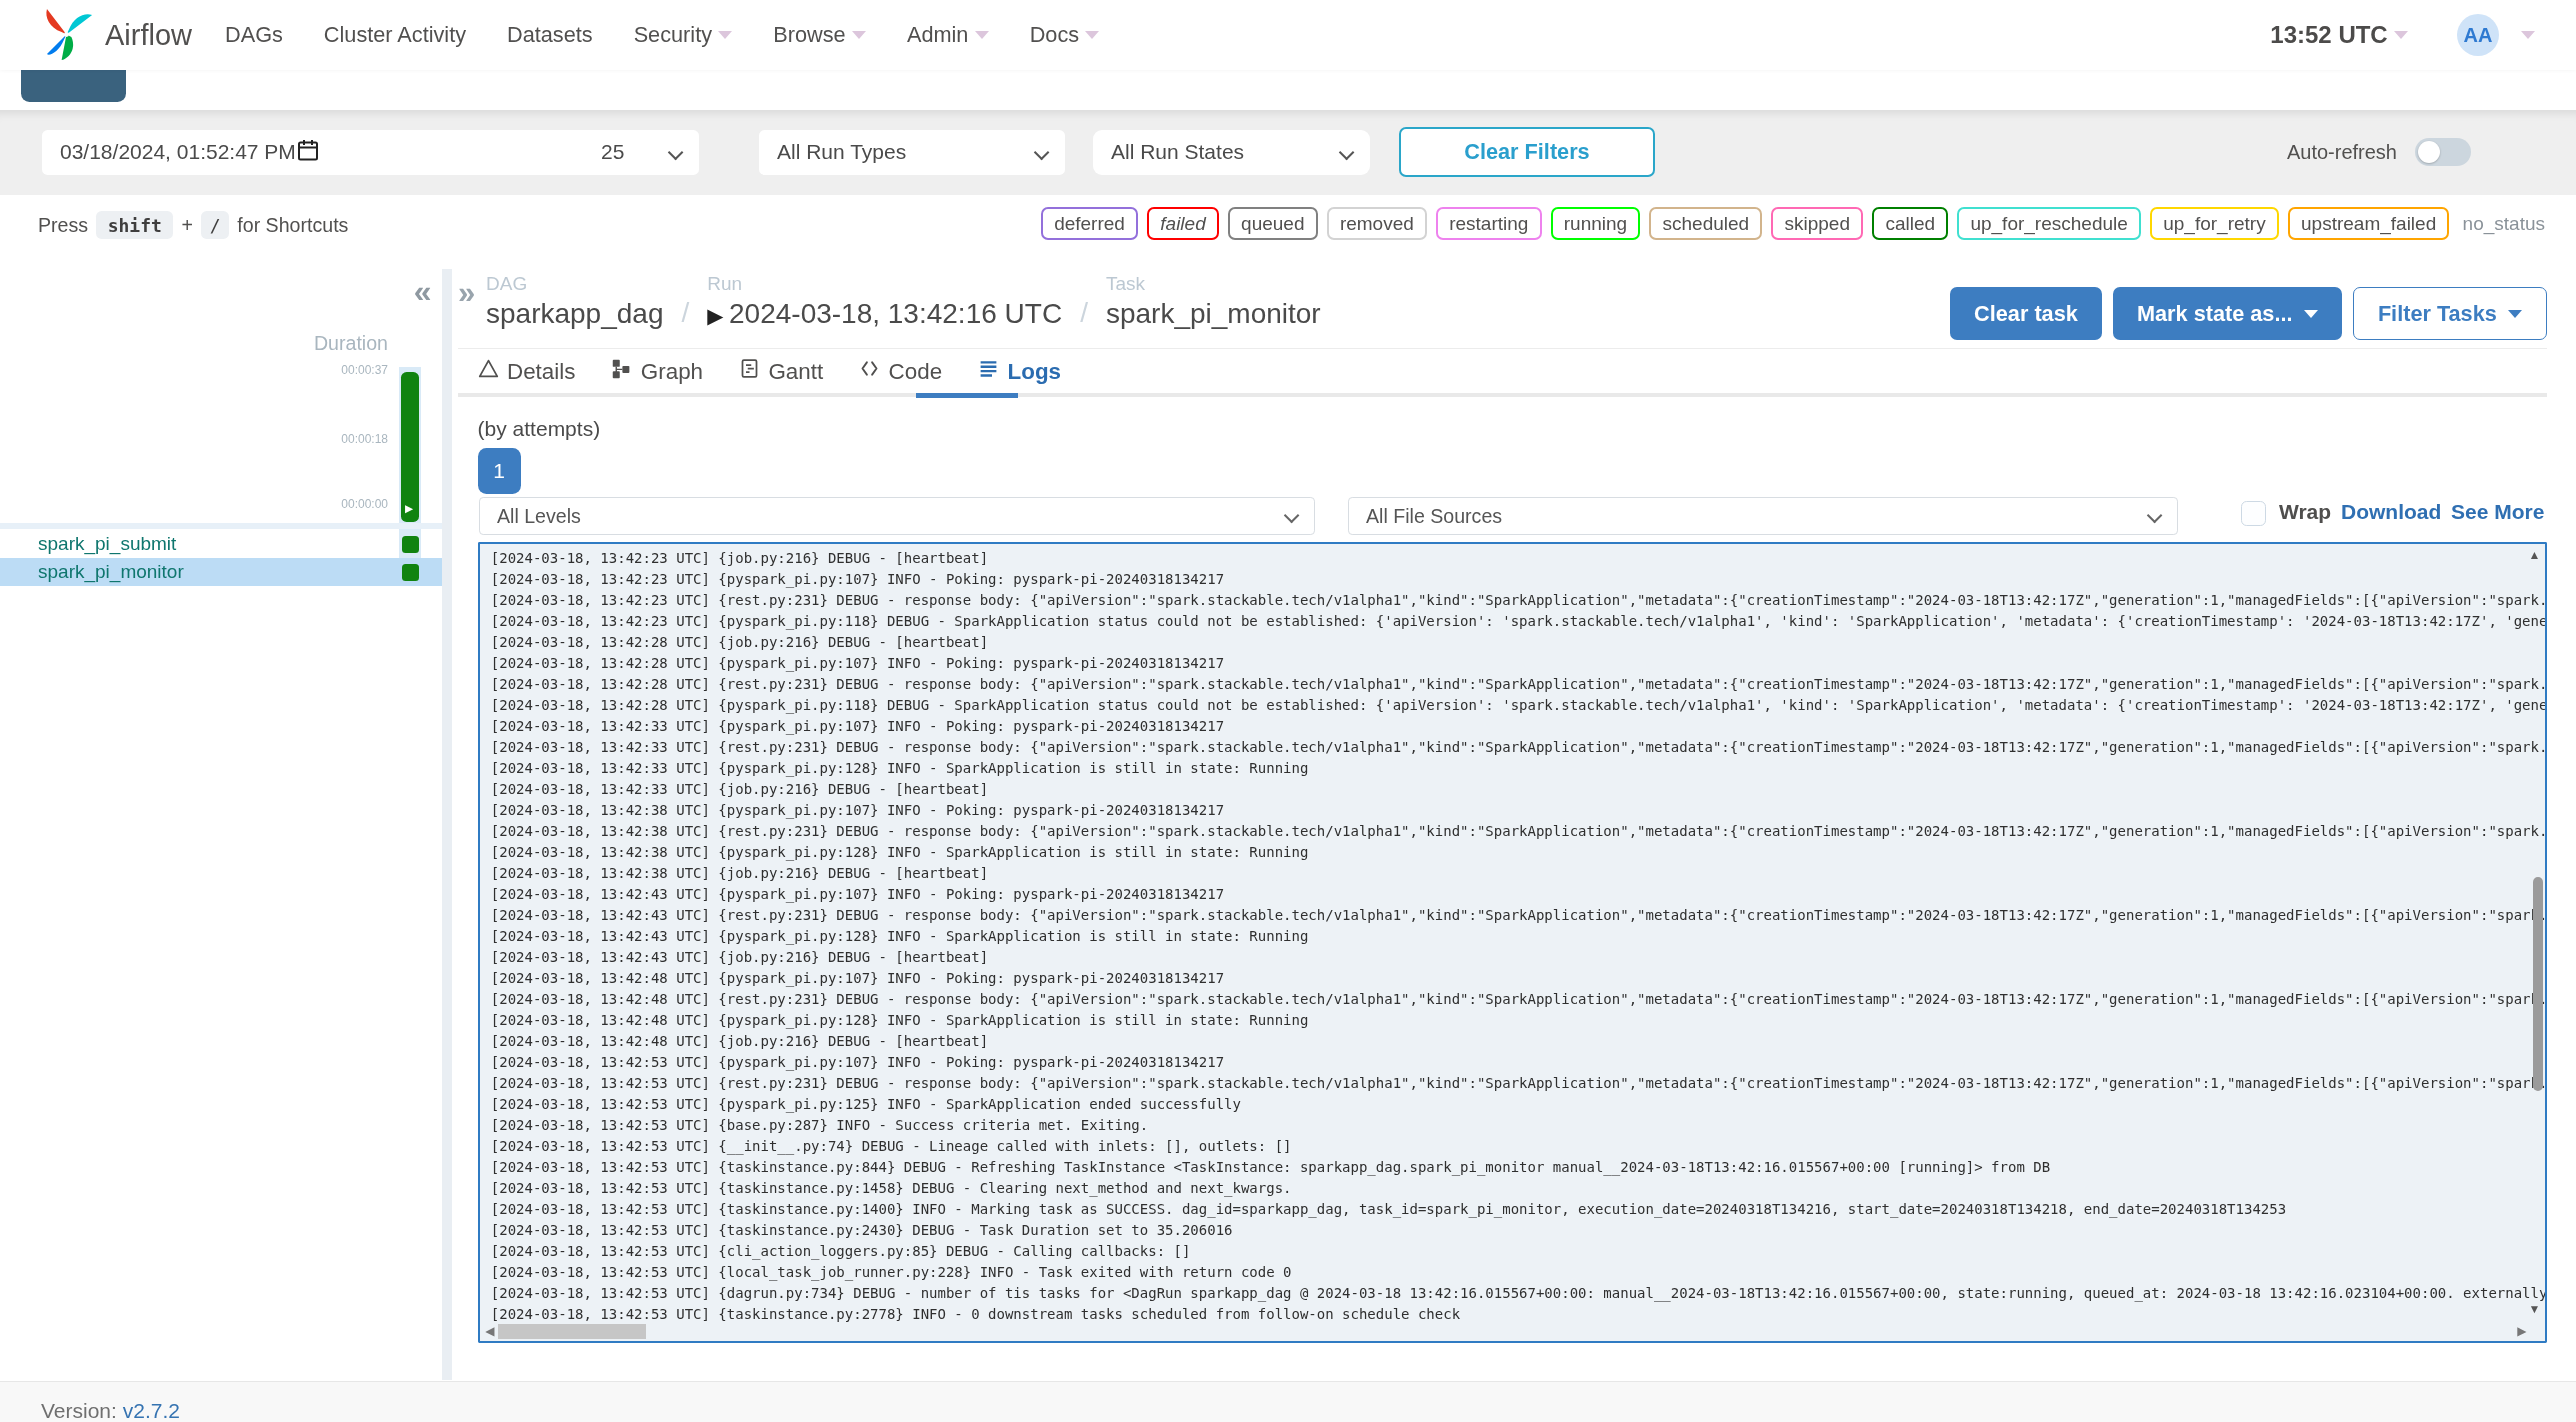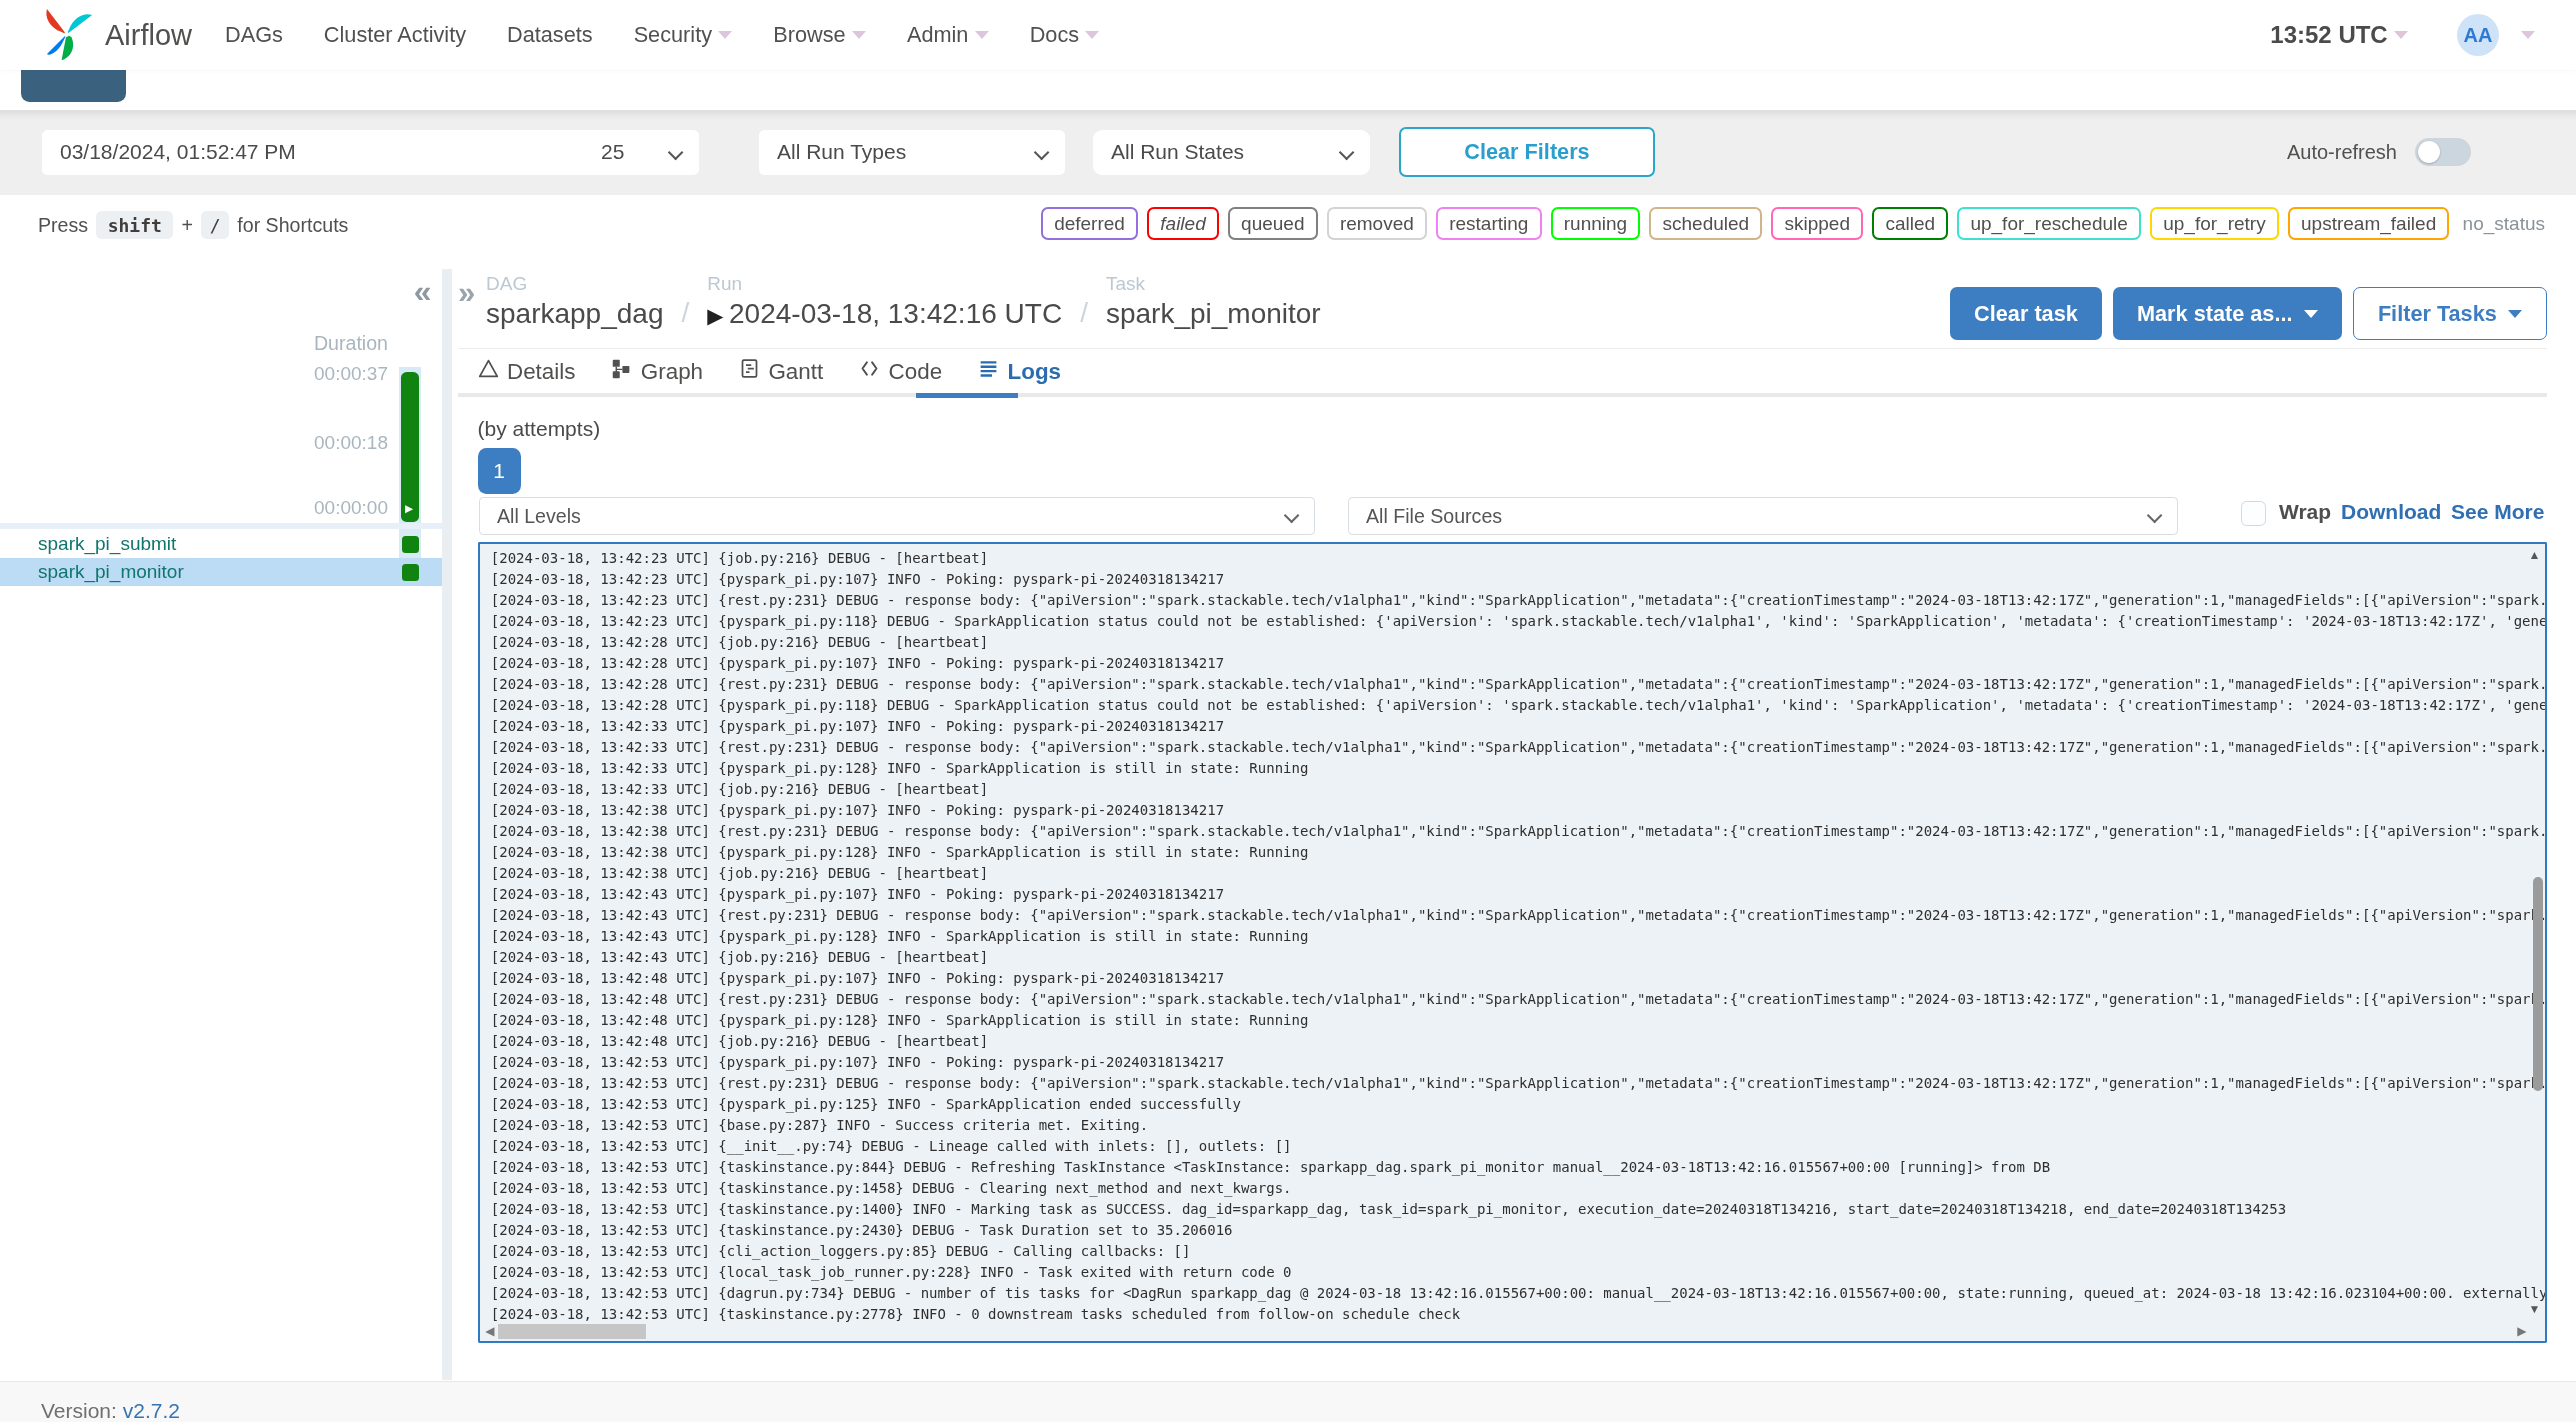--- a/index.html
+++ b/index.html
@@ -26,21 +26,21 @@
 
   
   #grid-button-partial { position:absolute; left:21px; top:70px; width:105px; height:32px;
                          background:#3a627e; border-radius:0 0 8.4px 8.4px; }
 
   
   #filterbar { position:absolute; left:0; top:110px; width:2576px; height:85px; background:#efefef;
                box-shadow:inset 0 11.2px 9.8px -8.4px rgba(0,0,0,0.10); }
   .f-input { position:absolute; top:19.6px; height:45px; background:#fff; border:none; border-radius:5.6px;
              font-size:21px; color:#4a4a4a; display:flex; align-items:center; padding:0 18px; }
-  #date-input { left:42px; width:601px; justify-content:space-between; }
+  #date-input { left:42px; width:601px; justify-content:flex-start; }
   .sel-chev { width:11.2px; height:11.2px; border-right:2.1px solid #555; border-bottom:2.1px solid #555;
               transform:rotate(45deg); margin-left:12.6px; flex:none; }
   #page-size { left:583px; width:116px; justify-content:space-between; }
   #run-types { left:759px; width:306px; justify-content:space-between; }
   #run-states { left:1093px; width:277px; justify-content:space-between;border-radius:9px; }
   #clear-filters { position:absolute; left:1399px; top:17px; width:256px; height:50px; background:#fff;
                    border:2.1px solid #2aa6c9; border-radius:7px; color:#2a9fcd; font-size:21.7px; font-weight:700;
                    display:flex; align-items:center; justify-content:center; cursor:pointer; }
   #autorefresh { position:absolute; right:105px; top:28px; display:flex; align-items:center; gap:18px; }
   #autorefresh-label { font-size:20px; color:#51504f; }
@@ -55,21 +55,21 @@
   kbd.thin { padding:3.5px 8.4px; font-weight:400; }
   #legend { position:absolute; right:31px; top:207px; display:flex; align-items:center; gap:9px; }
   .badge { background:#fff; border-radius:7px; padding:3.5px 11.2px; font-size:19px; color:#51504f; white-space:nowrap; }
   #no-status { font-size:19px; color:#8a9299; margin-left:4.2px; }
 
   
   #sidebar { position:absolute; left:0; top:269px; width:442px; height:1111px; background:#fff; }
   #sidebar-divider { position:absolute; left:442px; top:269px; width:9.8px; height:1111px; background:#e9eef3; }
   #collapse-btn { position:absolute; right:10.5px; top:4.2px; font-size:32px; font-weight:700; color:#8f99a1; cursor:pointer; }
   #duration-label { position:absolute; right:54px; top:63px; font-size:19.6px; color:#a9b6bf; }
-  .tick { position:absolute; right:54px; font-size:19px; color:#a9b6bf; }
+  .tick { position:absolute; right:54px; font-size:12px; color:#a9b6bf; }
   #bar-bg { position:absolute; left:399px; top:98px; width:21.7px; height:219px; background:#d9eaf7; }
   #duration-bar { position:absolute; left:401px; top:103px; width:17.5px; height:150px; background:#108310; border-radius:5.6px; }
   #bar-play { position:absolute; left:405px; top:233px; color:#fff; font-size:10.5px; }
   #row-sep { position:absolute; left:0; top:254px; width:442px; height:6.3px; background:#e7f0f8; }
   .task-row { position:absolute; left:0; width:442px; height:28px; display:flex; align-items:center; cursor:pointer; }
   .task-row.selected { background:#bcdcf5; }
   .task-name { margin-left:38px; font-size:19px; color:#0f766e; }
   .task-square { position:absolute; left:402px; top:5.6px; width:17px; height:17px; border-radius:3.5px; background:#108310; }
 
   

